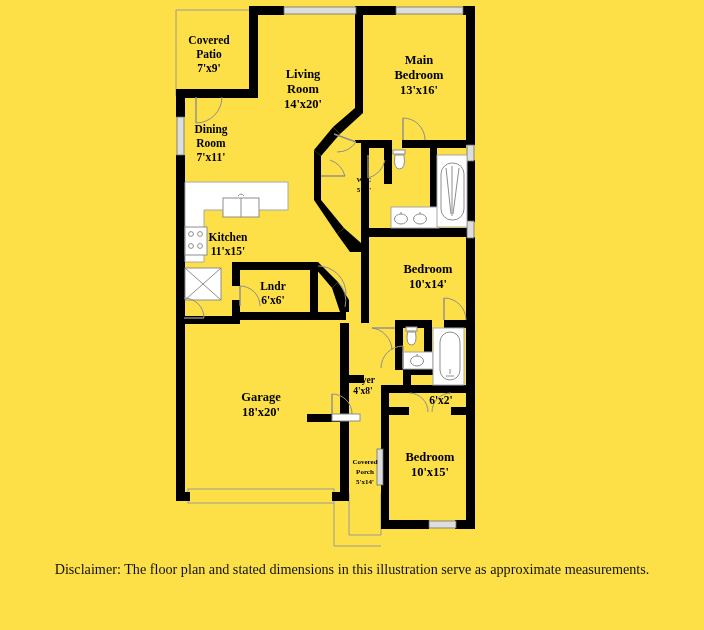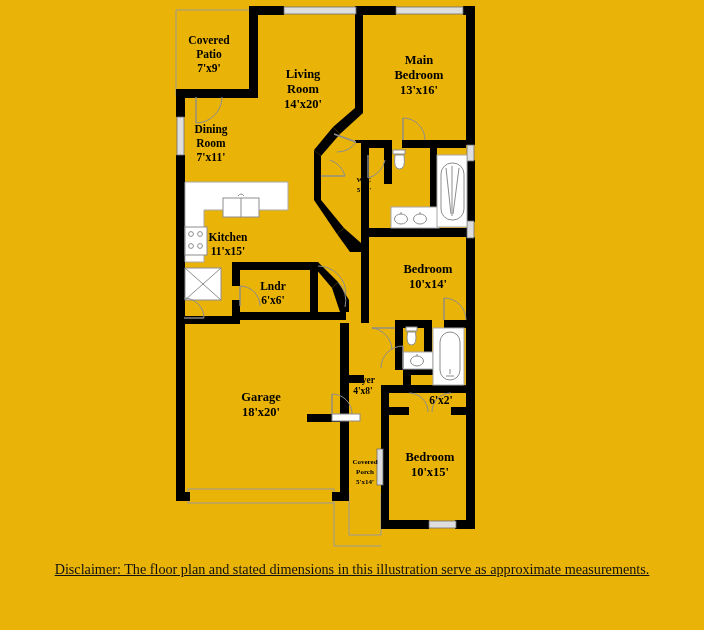--- a/index.html
+++ b/index.html
@@ -12,21 +12,21 @@
     width: 704px;
     height: 630px;
     font-family: "Liberation Serif", serif;
     overflow: hidden;
     position: relative;
   }
   #page {
     position: relative;
     width: 704px;
     height: 630px;
-    background: #eab308;
+    background: #fde047;
   }
   #plan-wrap {
     position: absolute;
     left: 0;
     top: 0;
     width: 704px;
     height: 552px;
   }
   svg#floorplan {
     display: block;
@@ -84,21 +84,20 @@
   #disclaimer {
     position: absolute;
     left: 0;
     top: 560px;
     width: 704px;
     text-align: center;
     font-family: "Liberation Serif", serif;
     font-size: 14.2px;
     line-height: 19px;
     color: #111111;
-    text-decoration: underline;
   }
   #disclaimer .dline {
     display: block;
     white-space: nowrap;
   }
 </style>
 </head>
 <body>
 
 <div id="page">

